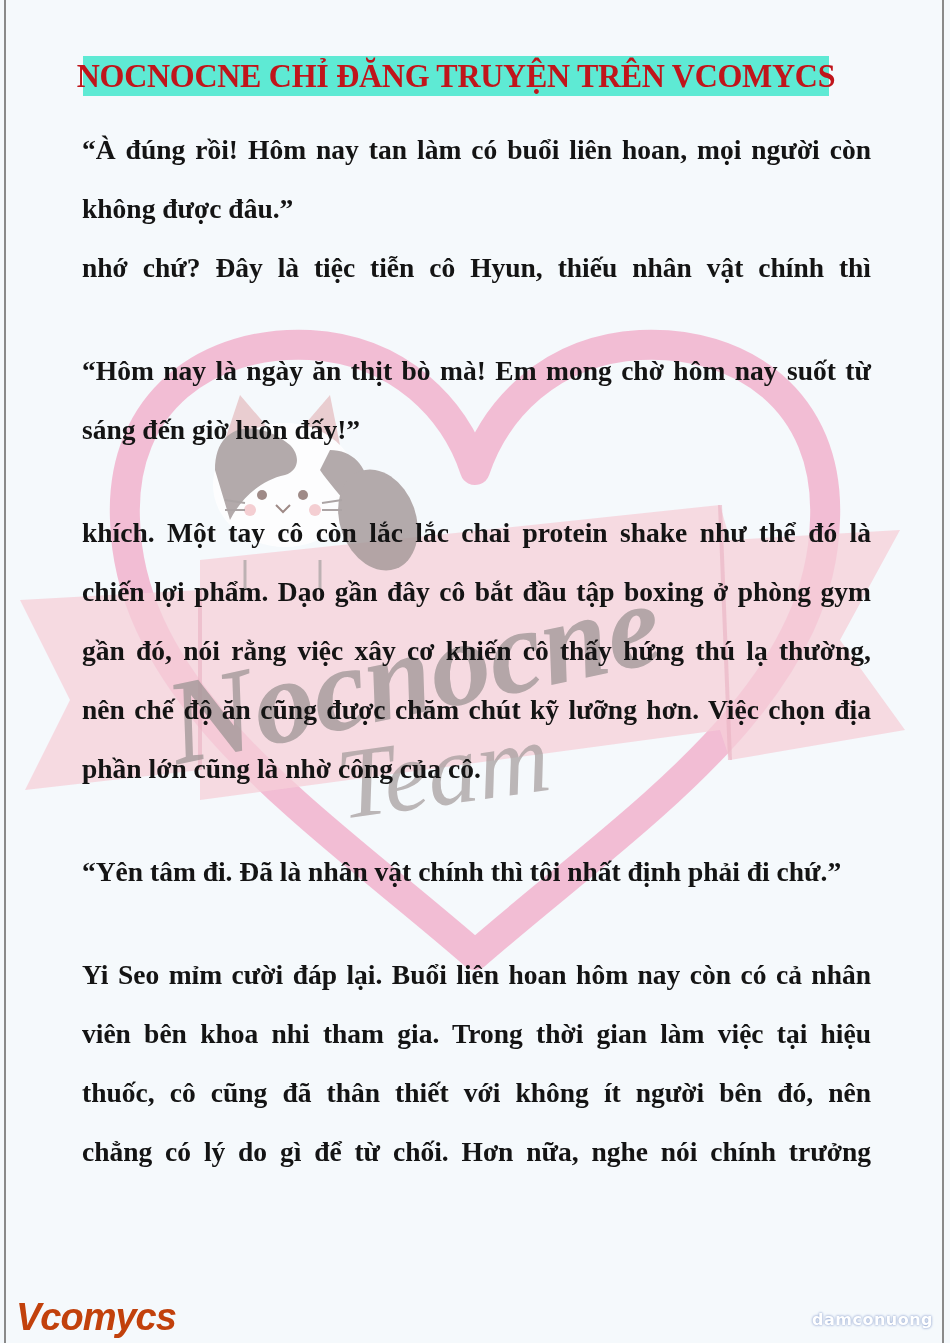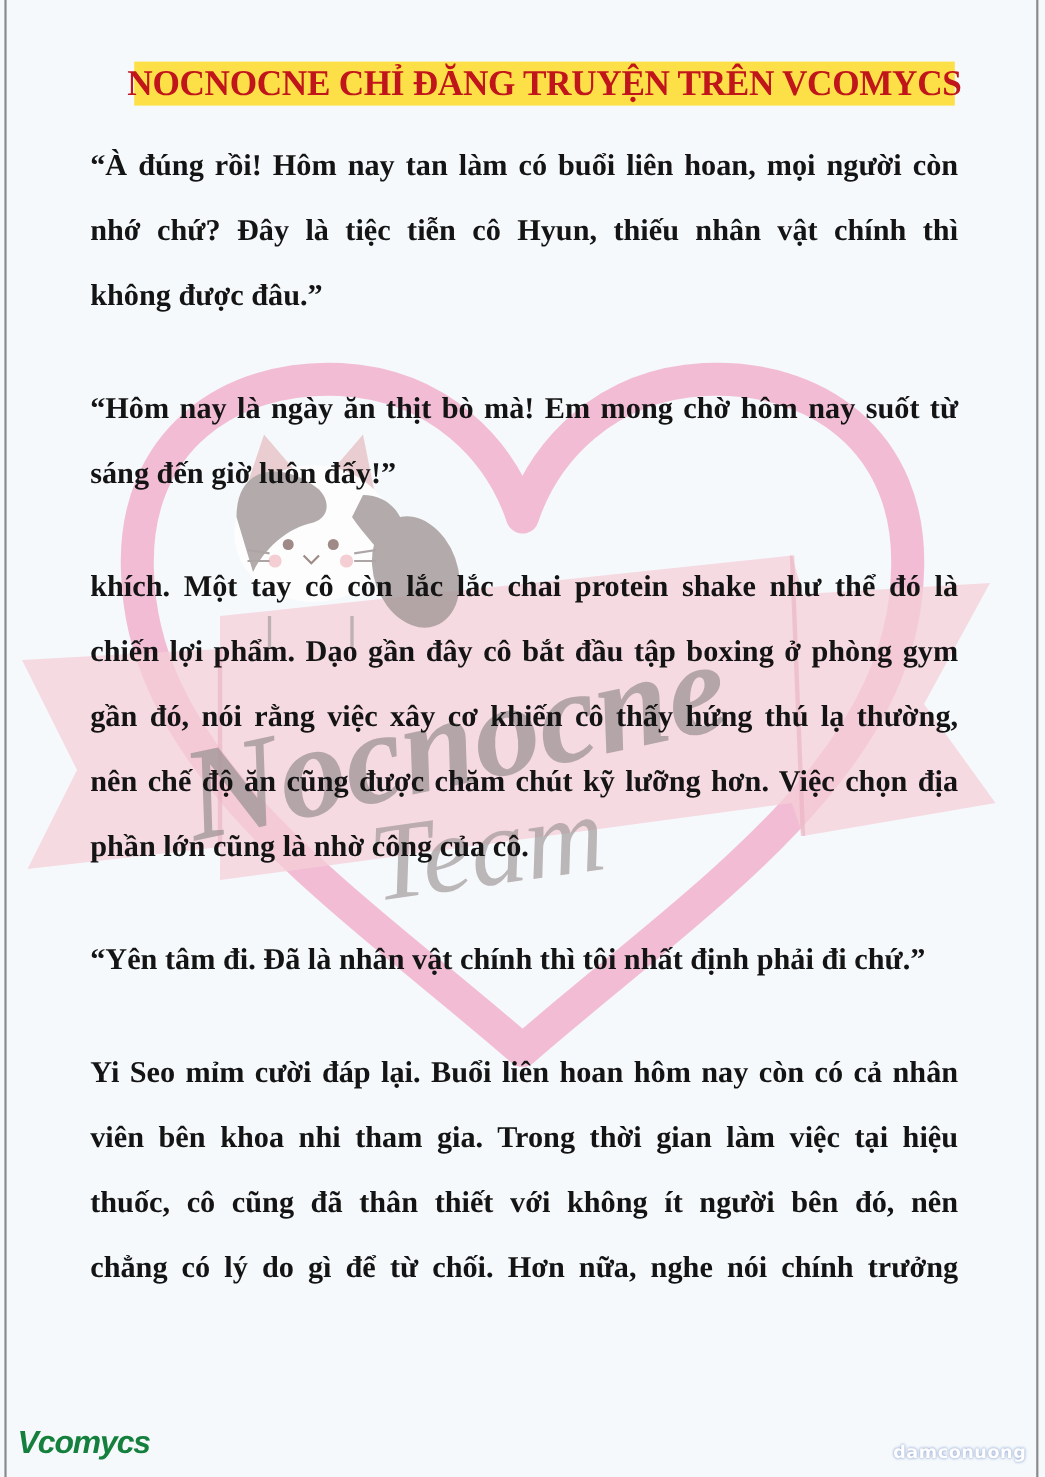--- a/index.html
+++ b/index.html
@@ -20,22 +20,22 @@
     background: #8a8a8a;
   }
   .watermark {
     position: absolute; left: 0; top: 0; width: 950px; height: 1343px;
     pointer-events: none;
   }
   .header-banner {
     position: absolute;
     left: 83px; top: 56px;
     width: 746px; height: 40px;
-    background: #fde047;
-    display: flex; align-items: center; justify-content: center; margin-left: 39px;
+    background: #5eead4;
+    display: flex; align-items: center; justify-content: center;
   }
   .header-title {
     color: #c0151b;
     font-family: "Liberation Serif", "DejaVu Serif", serif;
     font-weight: bold;
     font-size: 33px;
     letter-spacing: -0.3px;
     white-space: nowrap;
     transform: scaleX(0.97);
   }
@@ -59,23 +59,23 @@
   .line.justify {
     text-align: justify;
     text-align-last: justify;
     white-space: normal;
   }
   .footer-logo {
     position: absolute; left: 16px; top: 1296px;
     font-family: "Liberation Sans", "DejaVu Sans", sans-serif;
     font-style: italic;
     font-weight: bold;
-    font-size: 29px;
+    font-size: 38px;
     letter-spacing: -1px;
-    color: #15803d;
+    color: #c2410c;
   }
   .footer-site {
     position: absolute; left: 812px; top: 1310px;
     font-family: "DejaVu Sans", "Liberation Sans", sans-serif;
     font-weight: bold;
     font-size: 16px;
     color: #ffffff;
     text-shadow: 0 0 2px #9eb0d6, 0 0 3px #9eb0d6;
     letter-spacing: 0.5px;
   }
@@ -115,22 +115,22 @@
   <text x="335" y="800" fill="#a39a9a" opacity="0.7" font-family="'Liberation Serif', 'DejaVu Serif', serif" font-style="italic" font-size="100" transform="rotate(-8 475 760)">Team</text>
 </svg>
 
 <div class="header-banner">
   <span class="header-title">NOCNOCNE CHỈ ĐĂNG TRUYỆN TRÊN VCOMYCS</span>
 </div>
 
 <div class="body-text">
   <p class="para">
     <span class="line justify">“À đúng rồi! Hôm nay tan làm có buổi liên hoan, mọi người còn</span>
+    <span class="line">không được đâu.”</span>
     <span class="line justify">nhớ chứ? Đây là tiệc tiễn cô Hyun, thiếu nhân vật chính thì</span>
-    <span class="line">không được đâu.”</span>
   </p>
   <div class="para-gap"></div>
   <p class="para">
     <span class="line justify">“Hôm nay là ngày ăn thịt bò mà! Em mong chờ hôm nay suốt từ</span>
     <span class="line">sáng đến giờ luôn đấy!”</span>
   </p>
   <div class="para-gap"></div>
   <p class="para">
     <span class="line justify">khích. Một tay cô còn lắc lắc chai protein shake như thể đó là</span>
     <span class="line justify">chiến lợi phẩm. Dạo gần đây cô bắt đầu tập boxing ở phòng gym</span>

